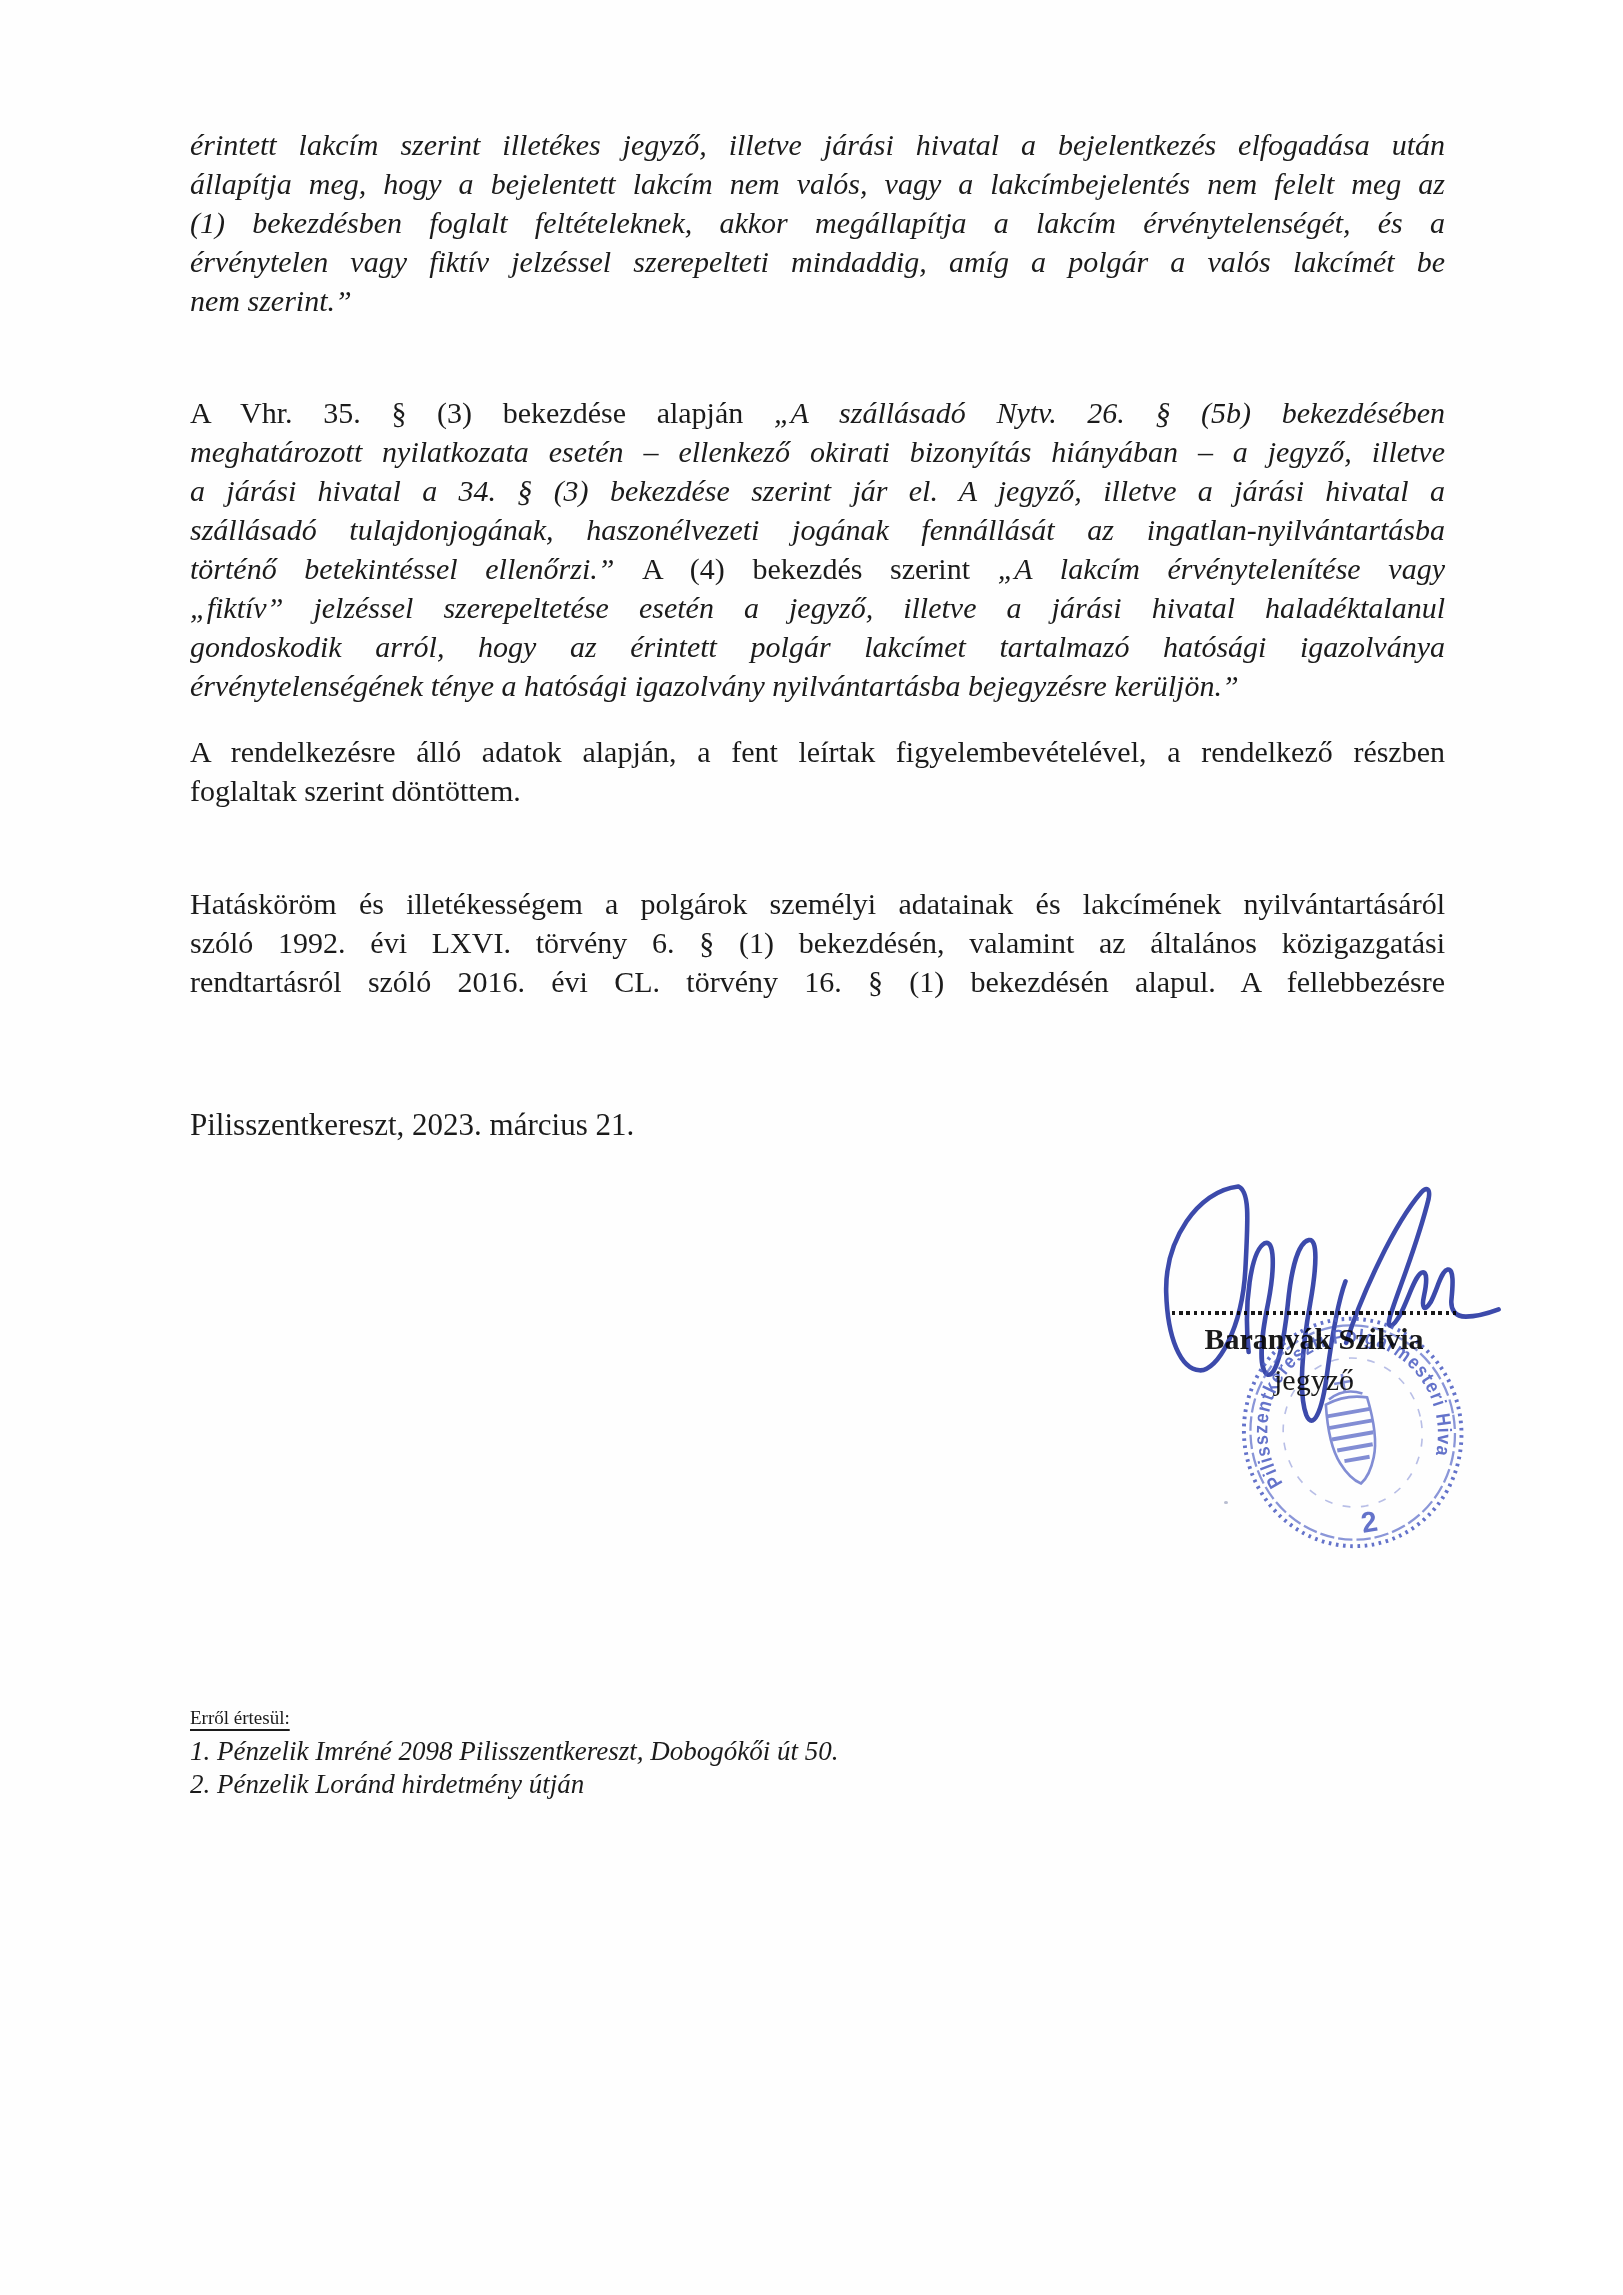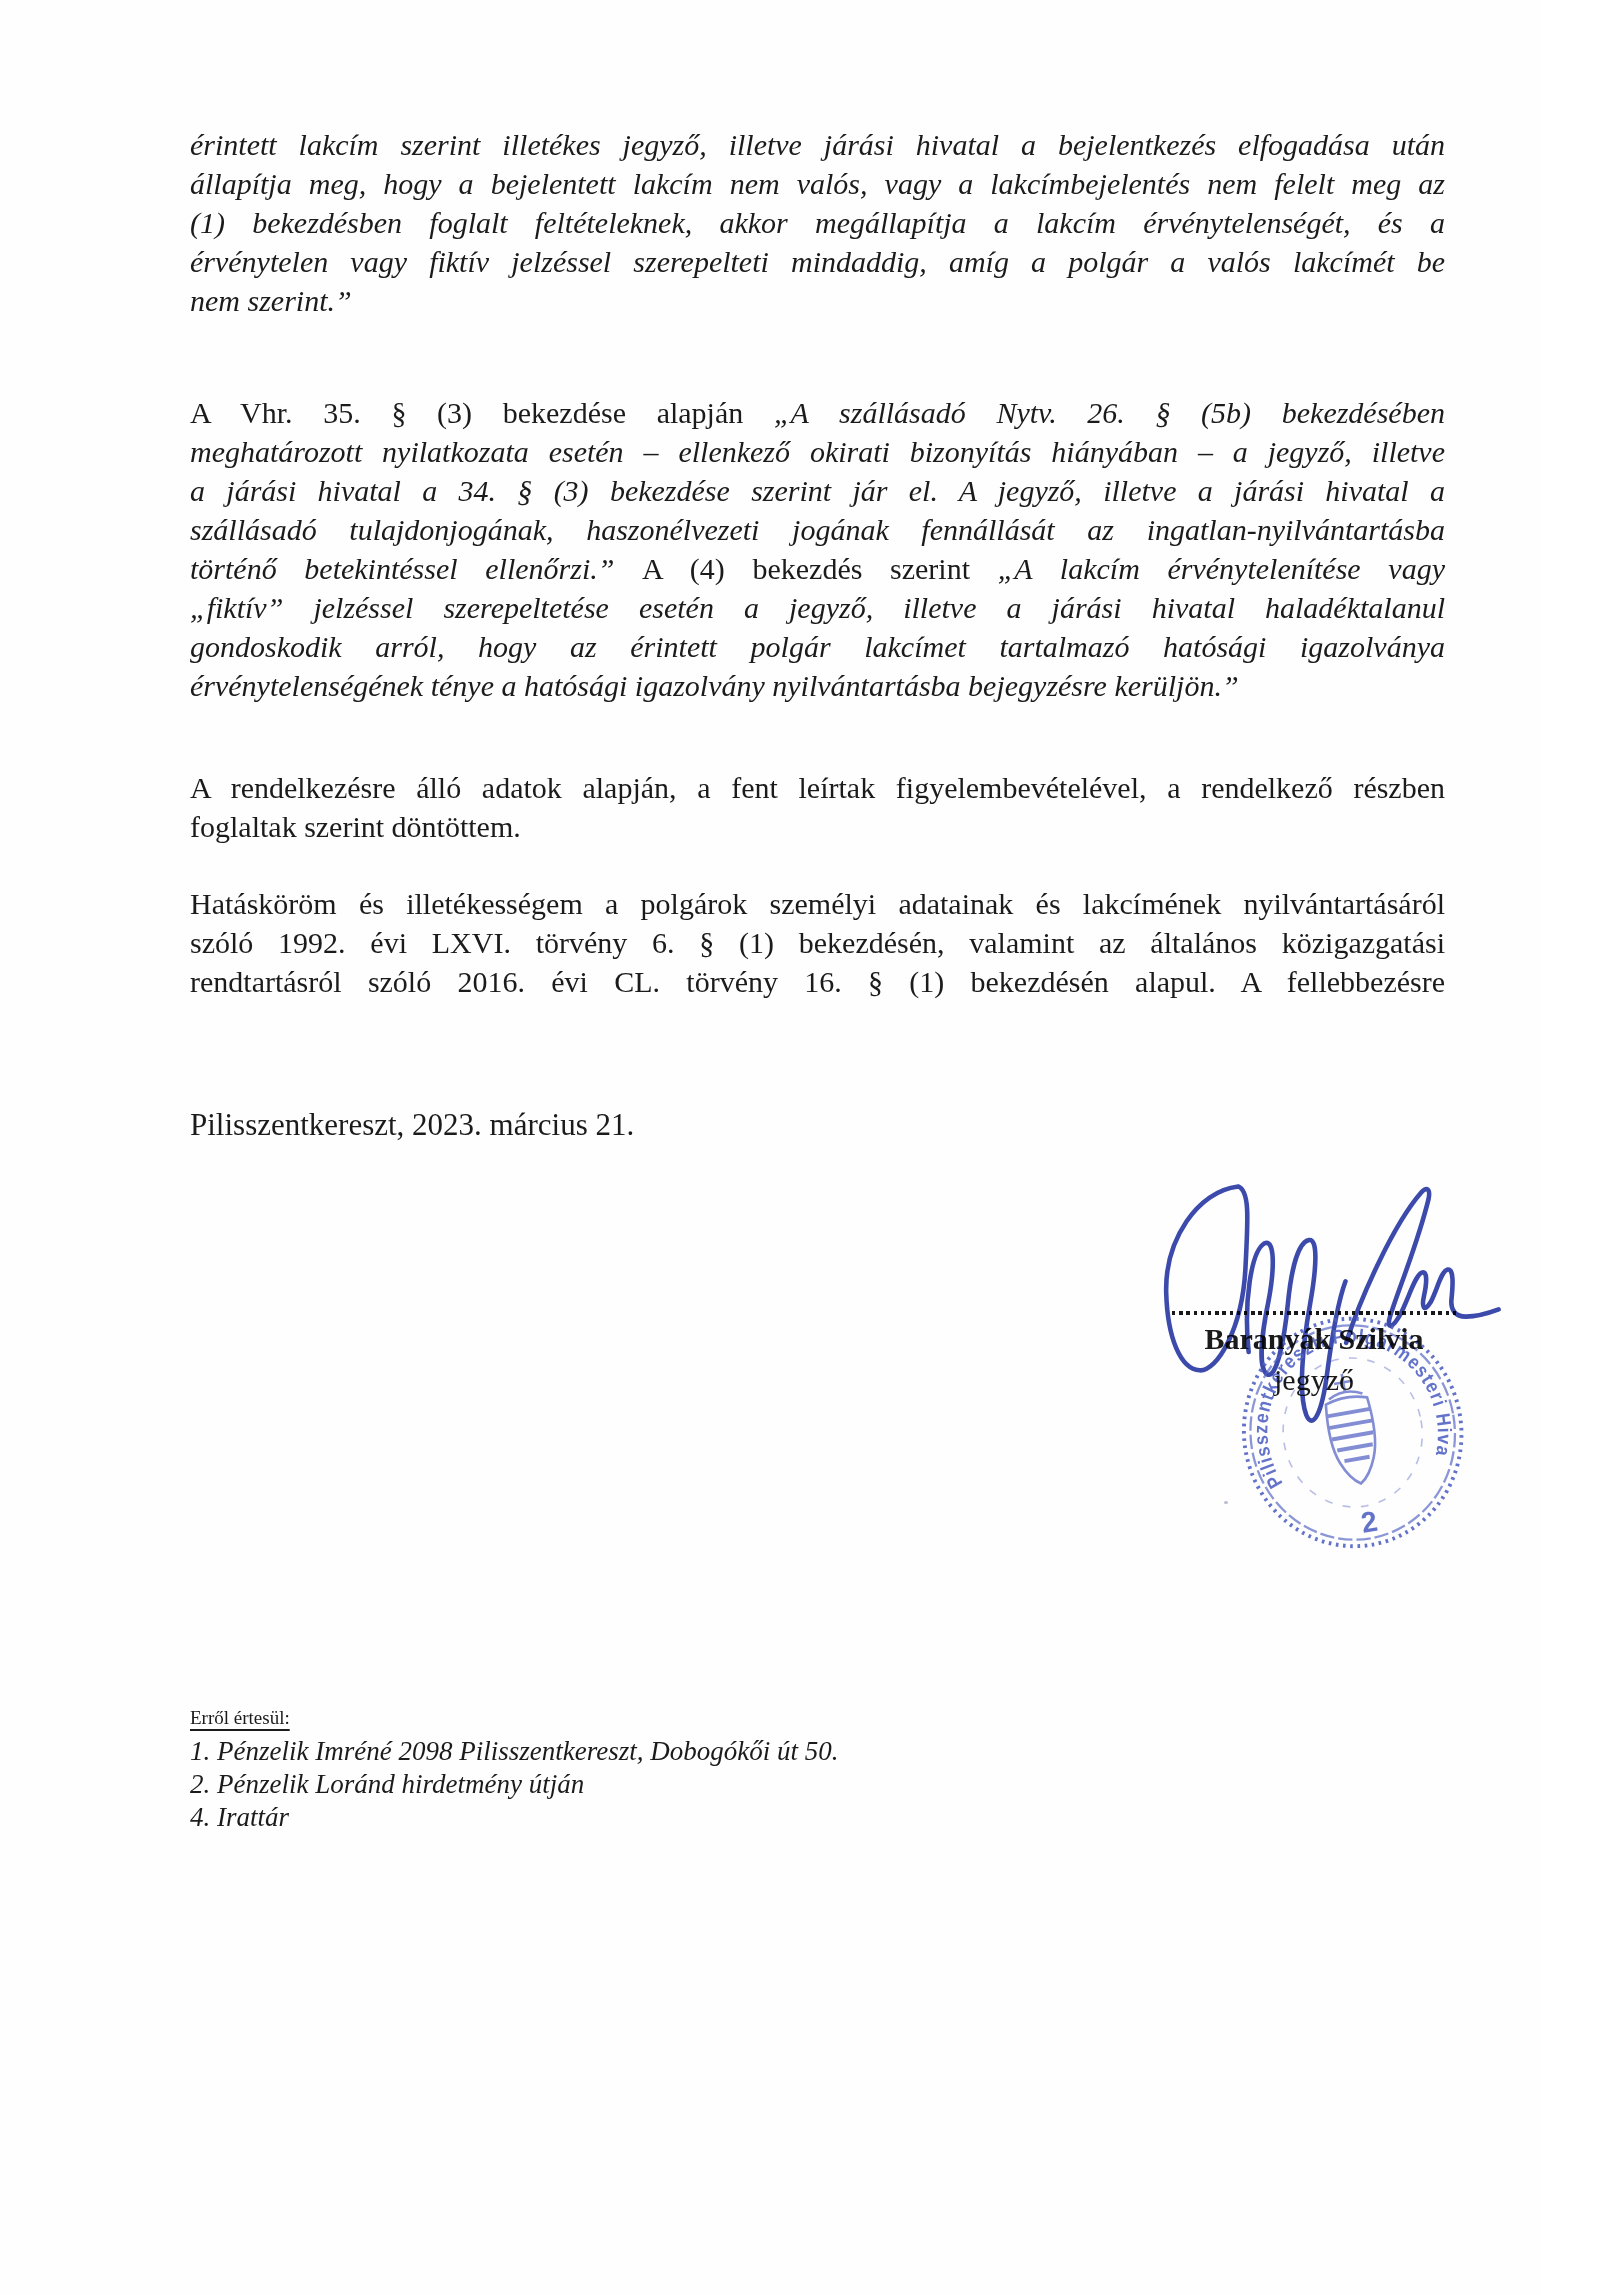--- a/index.html
+++ b/index.html
@@ -79,21 +79,21 @@
       <div class="line"><span>A Vhr. 35. § (3) bekezdése alapján </span><span class="it">„A szállásadó Nytv. 26. § (5b) bekezdésében</span></div>
       <div class="line"><span class="it">meghatározott nyilatkozata esetén – ellenkező okirati bizonyítás hiányában – a jegyző, illetve</span></div>
       <div class="line"><span class="it">a járási hivatal a 34. § (3) bekezdése szerint jár el. A jegyző, illetve a járási hivatal a</span></div>
       <div class="line"><span class="it">szállásadó tulajdonjogának, haszonélvezeti jogának fennállását az ingatlan-nyilvántartásba</span></div>
       <div class="line"><span class="it">történő betekintéssel ellenőrzi.” </span><span>A (4) bekezdés szerint </span><span class="it">„A lakcím érvénytelenítése vagy</span></div>
       <div class="line"><span class="it">„fiktív” jelzéssel szerepeltetése esetén a jegyző, illetve a járási hivatal haladéktalanul</span></div>
       <div class="line"><span class="it">gondoskodik arról, hogy az érintett polgár lakcímet tartalmazó hatósági igazolványa</span></div>
       <div class="line last"><span class="it">érvénytelenségének ténye a hatósági igazolvány nyilvántartásba bejegyzésre kerüljön.”</span></div>
     </div>
 
-  <div class="para" style="top:768px">
+  <div class="para" style="top:732px">
       <div class="line"><span>A rendelkezésre álló adatok alapján, a fent leírtak figyelembevételével, a rendelkező részben</span></div>
       <div class="line last"><span>foglaltak szerint döntöttem.</span></div>
     </div>
 
   <div class="para" style="top:884px">
       <div class="line"><span>Hatásköröm és illetékességem a polgárok személyi adatainak és lakcímének nyilvántartásáról</span></div>
       <div class="line"><span>szóló 1992. évi LXVI. törvény 6. § (1) bekezdésén, valamint az általános közigazgatási</span></div>
       <div class="line"><span>rendtartásról szóló 2016. évi CL. törvény 16. § (1) bekezdésén alapul. A fellebbezésre</span></div>
     </div>
 
@@ -156,20 +156,19 @@
         <path stroke-width="6" d="M 2033 2158 H 2099 M 2032 2176 H 2100 M 2034 2194 H 2098 M 2039 2212 H 2094 M 2047 2230 H 2086"></path>
       </g>
     </g>
   </svg>
 
   <div class="notify-head">Erről értesül:</div>
 
   <div class="notify-list">
       <div class="notify-item">1. Pénzelik Imréné 2098 Pilisszentkereszt, Dobogókői út 50.</div>
       <div class="notify-item">2. Pénzelik Loránd hirdetmény útján</div>
-      <div class="notify-item">4. Irattár</div>
     </div>
 
   <div class="speck a"></div>
   <div class="speck b"></div>
 
 </div>
 
 
 </body></html>

